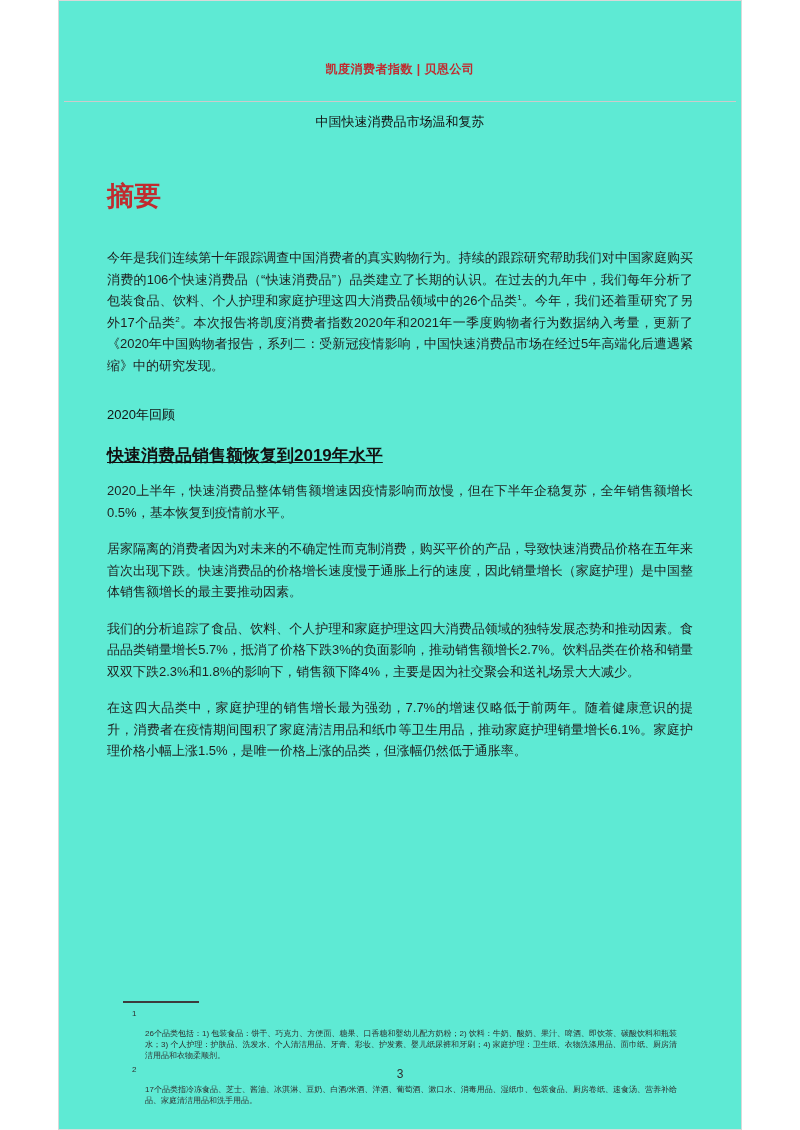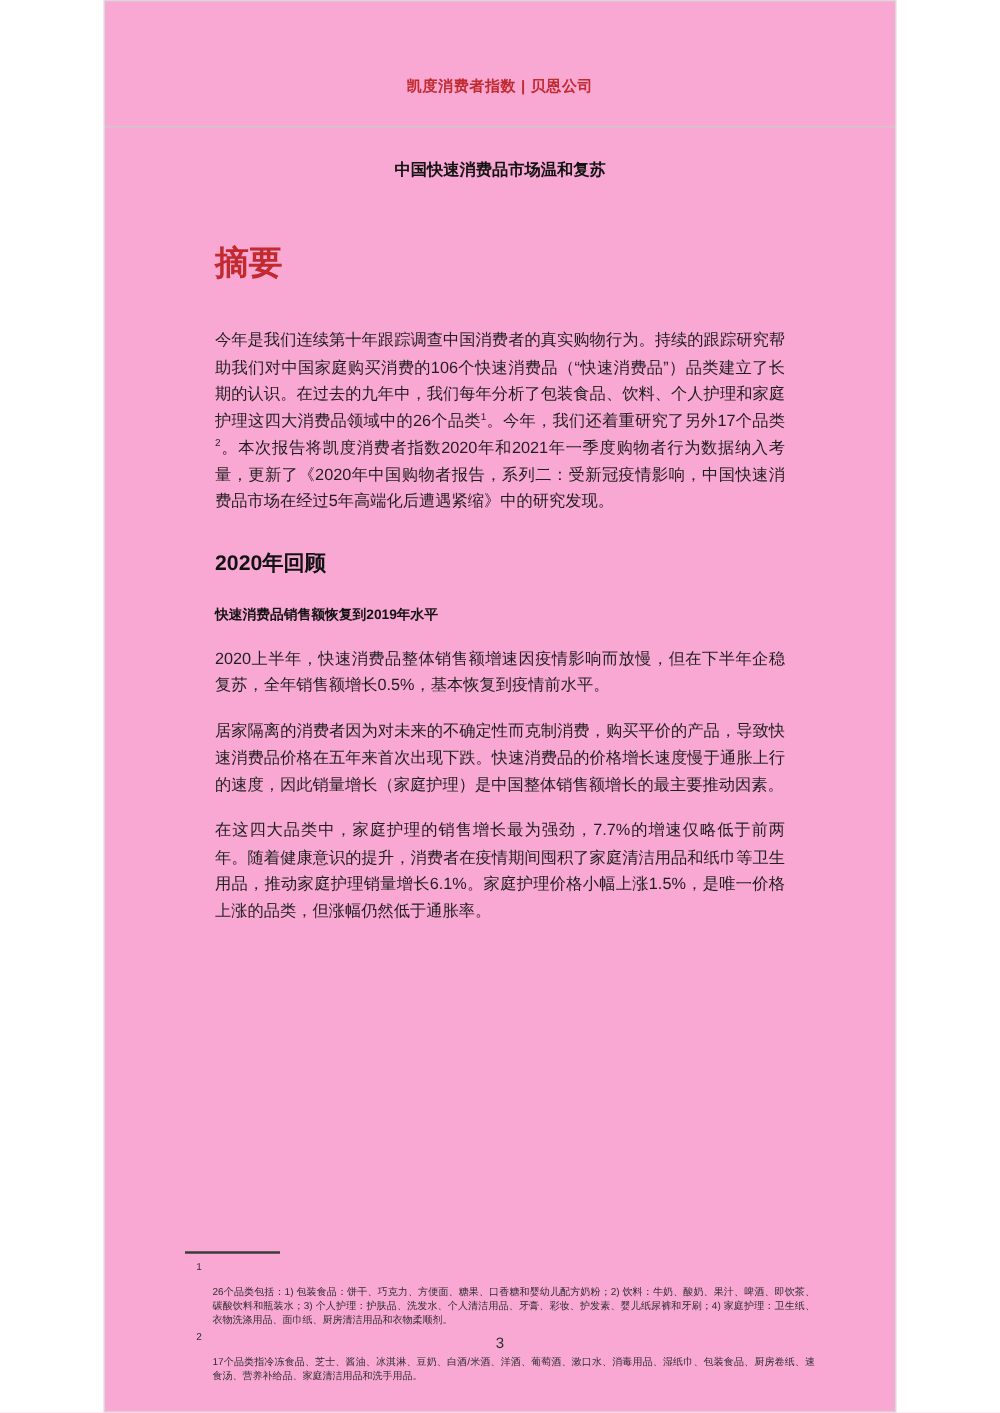--- a/index.html
+++ b/index.html
@@ -1,22 +1,22 @@
 <!DOCTYPE html>
 <html lang="zh"><head>
 <meta charset="utf-8">
 <style>
   html, body { margin: 0; padding: 0; background: #ffffff; }
   .page {
     position: relative;
-    width: 634px;
+    width: 684px;
     height: 1130px;
     box-sizing: border-box;
     margin: 0 auto;
-    background: #f9a8d4;
+    background: #5eead4;
     border: 1px solid #d9d9d9;
     overflow: hidden;
     font-family: "Liberation Sans", "DejaVu Sans", sans-serif;
     color: #1f1f1f;
     -webkit-font-smoothing: antialiased;
   }
   .brand {
     margin-top: 60px;
     text-align: center;
     font-size: 12px;
@@ -25,55 +25,56 @@
     color: #c12b2f;
   }
   .header-rule {
     width: 672px;
     margin: 23px auto 0;
     border: none;
     border-top: 1px solid #cbcbcb;
     height: 0;
   }
   .report-title {
-    margin-top: 25px;
+    margin-top: 11px;
     text-align: center;
     font-size: 13px;
-    font-weight: bold;
+    font-weight: normal;
     color: #121212;
   }
-  .content { padding: 0 88px; }
+  .content { padding: 0 48px; }
   .page-title {
     margin: 48px 0 0;
     font-size: 27px;
     line-height: 34px;
     font-weight: bold;
     color: #c12b2f;
   }
   .body-p {
     margin: 15px 0 0;
     font-size: 13px;
     line-height: 21.5px;
     text-align: justify;
     color: #1f1f1f;
   }
   .body-p.first { margin-top: 34px; }
   .section-heading {
     margin: 28px 0 0;
-    font-size: 17px;
+    font-size: 13px;
     line-height: 22px;
-    font-weight: bold;
+    font-weight: normal;
     color: #121212;
   }
   .subheading {
     margin: 21px 0 0;
-    font-size: 11px;
+    font-size: 17px;
     line-height: 18px;
     font-weight: bold;
     color: #121212;
+    text-decoration: underline;
   }
   sup.fn-ref { font-size: 8px; line-height: 0; }
   .footnotes {
     position: absolute;
     left: 64px;
     right: 64px;
     top: 1000px;
   }
   .fn-rule { width: 76px; height: 2px; background: #3c3c3c; }
   .fn-list { margin: 5px 0 0; padding: 0; list-style: none; }
@@ -113,20 +114,21 @@
     <h1 class="page-title">摘要</h1>
 
     <p class="body-p first"><span>今年是我们连续第十年跟踪调查中国消费者的真实购物行为。持续的跟踪研究帮助我们对中国家庭购买消费的106个快速消费品（“快速消费品”）品类建立了长期的认识。在过去的九年中，我们每年分析了包装食品、饮料、个人护理和家庭护理这四大消费品领域中的26个品类</span><sup class="fn-ref">1</sup><span>。今年，我们还着重研究了另外17个品类</span><sup class="fn-ref">2</sup><span>。本次报告将凯度消费者指数2020年和2021年一季度购物者行为数据纳入考量，更新了《2020年中国购物者报告，系列二：受新冠疫情影响，中国快速消费品市场在经过5年高端化后遭遇紧缩》中的研究发现。</span></p>
 
     <h2 class="section-heading">2020年回顾</h2>
 
     <h3 class="subheading">快速消费品销售额恢复到2019年水平</h3>
     <p class="body-p">2020上半年，快速消费品整体销售额增速因疫情影响而放慢，但在下半年企稳复苏，全年销售额增长0.5%，基本恢复到疫情前水平。</p>
     <p class="body-p">居家隔离的消费者因为对未来的不确定性而克制消费，购买平价的产品，导致快速消费品价格在五年来首次出现下跌。快速消费品的价格增长速度慢于通胀上行的速度，因此销量增长（家庭护理）是中国整体销售额增长的最主要推动因素。</p>
 
+    <p class="body-p">我们的分析追踪了食品、饮料、个人护理和家庭护理这四大消费品领域的独特发展态势和推动因素。食品品类销量增长5.7%，抵消了价格下跌3%的负面影响，推动销售额增长2.7%。饮料品类在价格和销量双双下跌2.3%和1.8%的影响下，销售额下降4%，主要是因为社交聚会和送礼场景大大减少。</p>
     <p class="body-p">在这四大品类中，家庭护理的销售增长最为强劲，7.7%的增速仅略低于前两年。随着健康意识的提升，消费者在疫情期间囤积了家庭清洁用品和纸巾等卫生用品，推动家庭护理销量增长6.1%。家庭护理价格小幅上涨1.5%，是唯一价格上涨的品类，但涨幅仍然低于通胀率。</p>
   </main>
 
   <footer class="footnotes">
     <div class="fn-rule"></div>
     <ol class="fn-list">
       <li class="fn-item">
         <span class="fn-num">1</span>
         <span class="fn-text">26个品类包括：1) 包装食品：饼干、巧克力、方便面、糖果、口香糖和婴幼儿配方奶粉；2) 饮料：牛奶、酸奶、果汁、啤酒、即饮茶、碳酸饮料和瓶装水；3) 个人护理：护肤品、洗发水、个人清洁用品、牙膏、彩妆、护发素、婴儿纸尿裤和牙刷；4) 家庭护理：卫生纸、衣物洗涤用品、面巾纸、厨房清洁用品和衣物柔顺剂。</span>
       </li>

